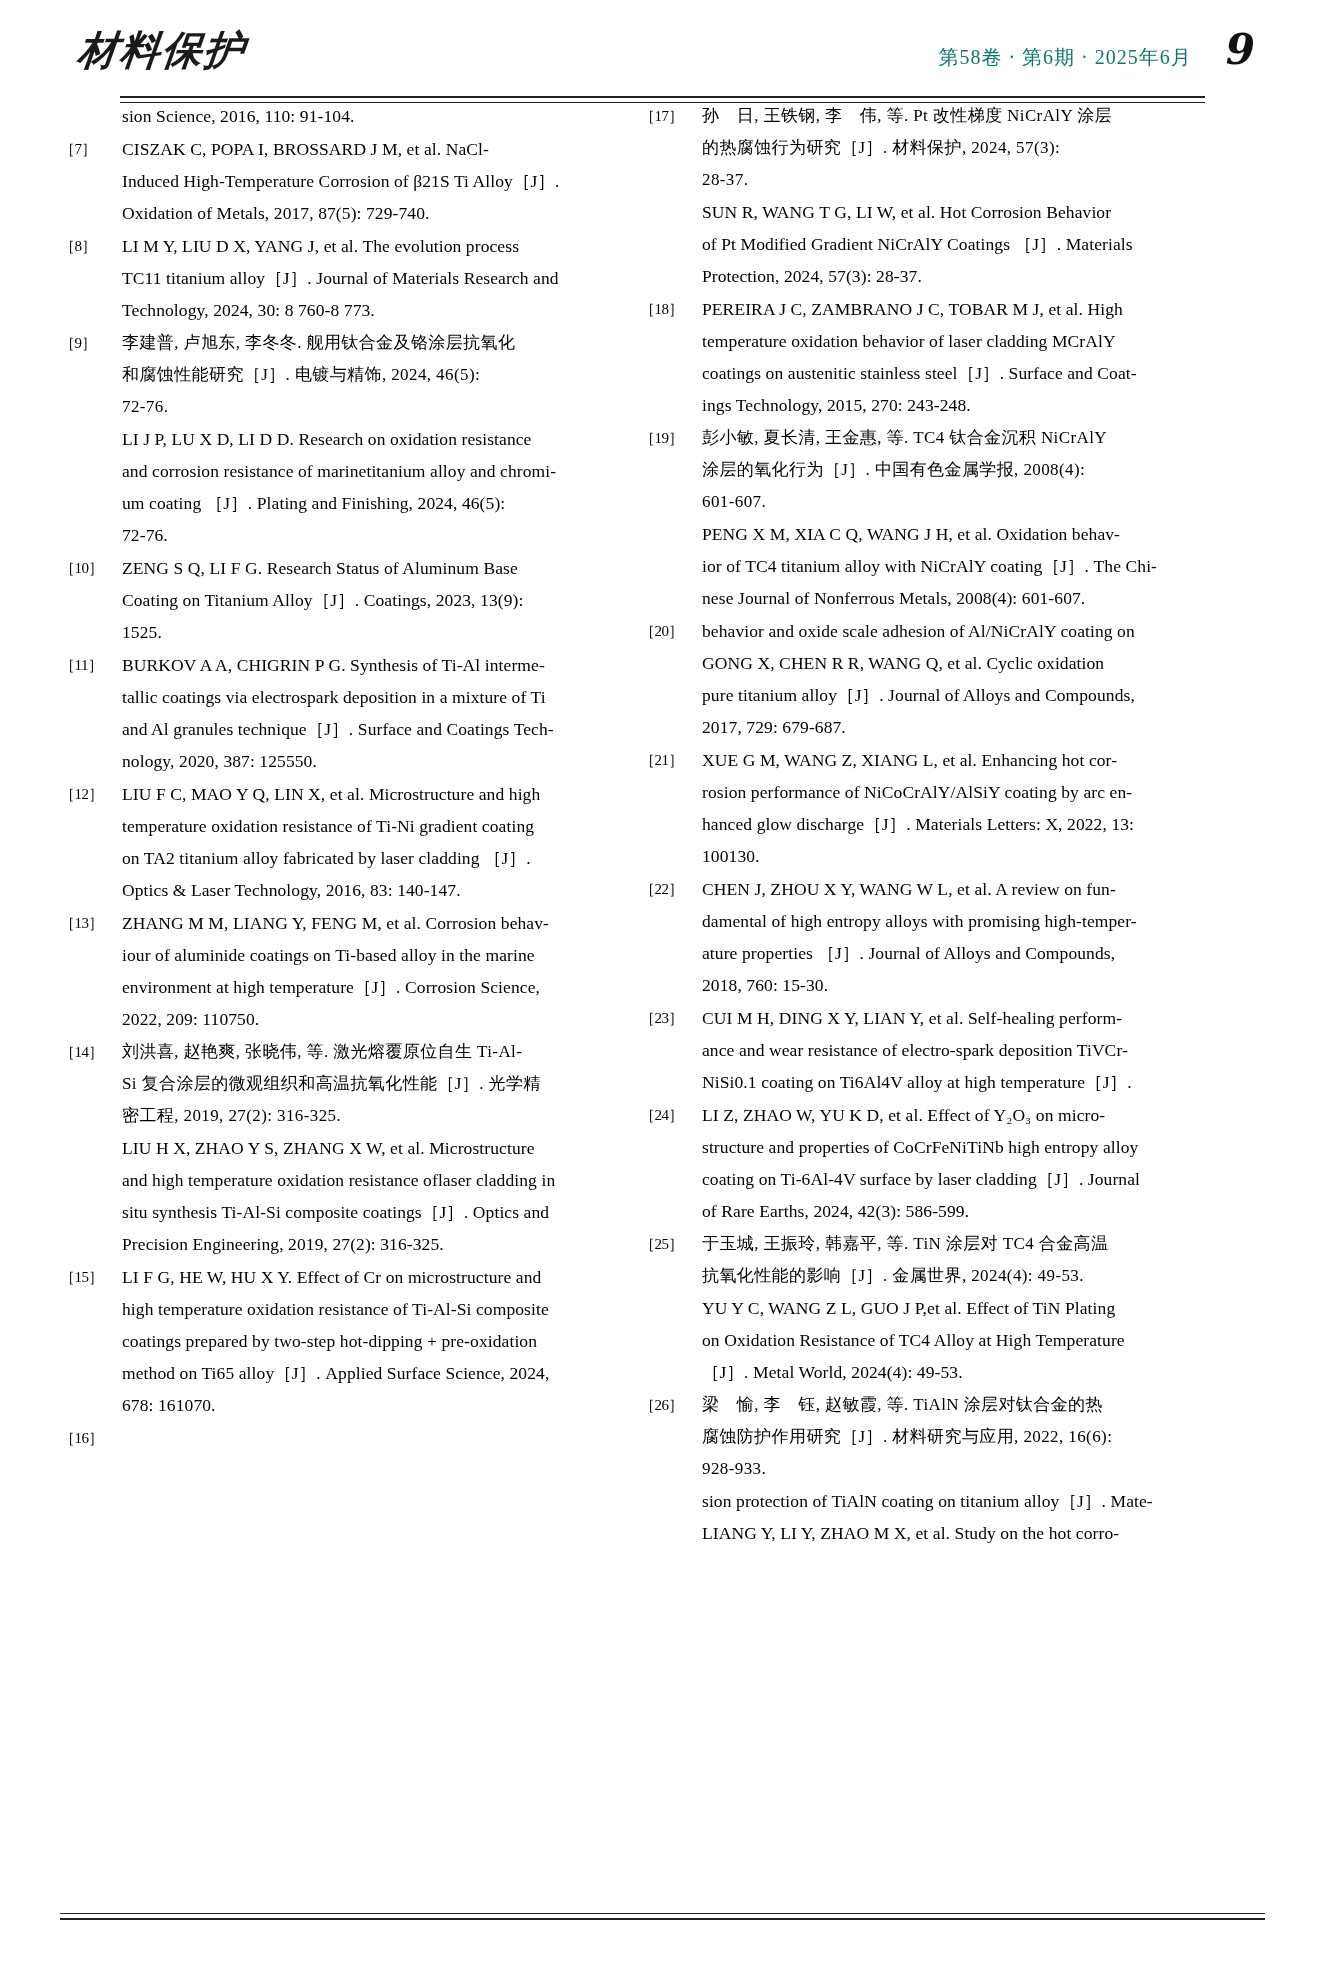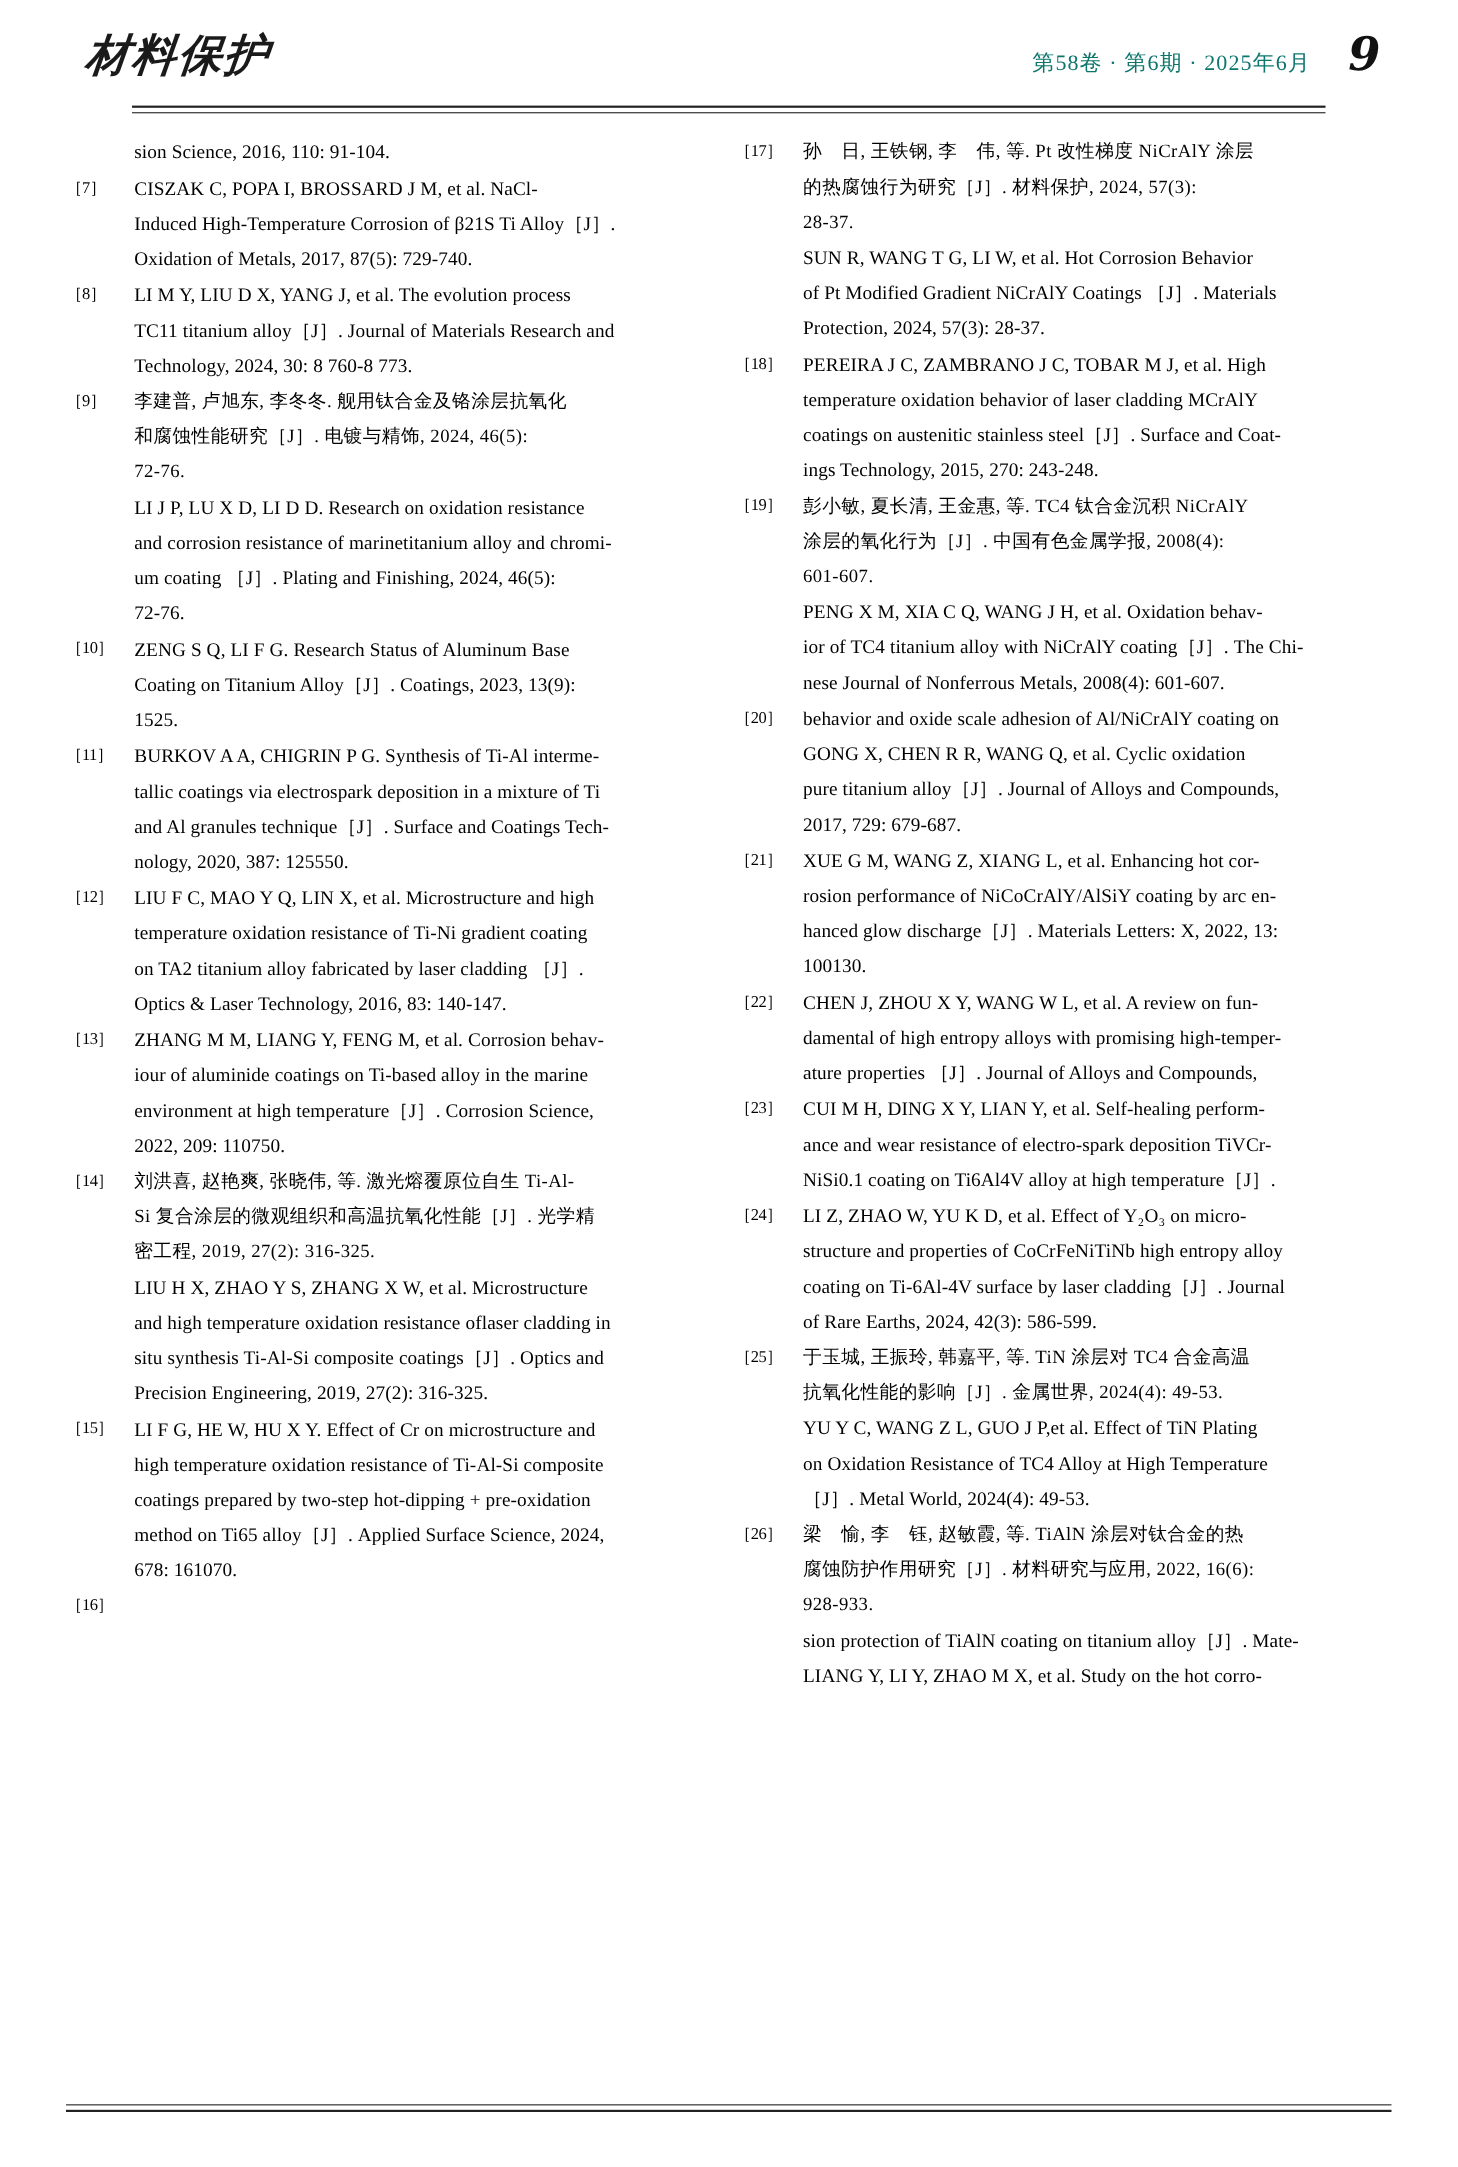--- a/index.html
+++ b/index.html
@@ -72,22 +72,21 @@
     position: absolute;
     left: 60px;
     right: 60px;
     top: 102px;
     border-top: 1px solid #222;
   }
 
   
   .columns {
     display: flex;
-    gap: 52px;
-    margin-top: 22px;
+    gap: 24px;
   }
   .col {
     width: 556px;
     flex: 0 0 556px;
   }
 
   .ref {
     display: flex;
     align-items: flex-start;
     margin-bottom: 1px;
@@ -295,20 +294,21 @@
             <div class="ref-line">hanced glow discharge［J］. Materials Letters: X, 2022, 13:</div>
             <div class="ref-line last">100130.</div>
           </div>
         </div>
         <div class="ref">
           <div class="ref-num">［22］</div>
           <div class="ref-body">
             <div class="ref-line">CHEN J, ZHOU X Y, WANG W L, et al. A review on fun-</div>
             <div class="ref-line">damental of high entropy alloys with promising high-temper-</div>
             <div class="ref-line">ature properties ［J］. Journal of Alloys and Compounds,</div>
+            <div class="ref-line last">2018, 760: 15-30.</div>
           </div>
         </div>
         <div class="ref">
           <div class="ref-num">［23］</div>
           <div class="ref-body">
             <div class="ref-line">CUI M H, DING X Y, LIAN Y, et al. Self-healing perform-</div>
             <div class="ref-line">ance and wear resistance of electro-spark deposition TiVCr-</div>
             <div class="ref-line">NiSi0.1 coating on Ti6Al4V alloy at high temperature［J］.</div>
           </div>
         </div>

